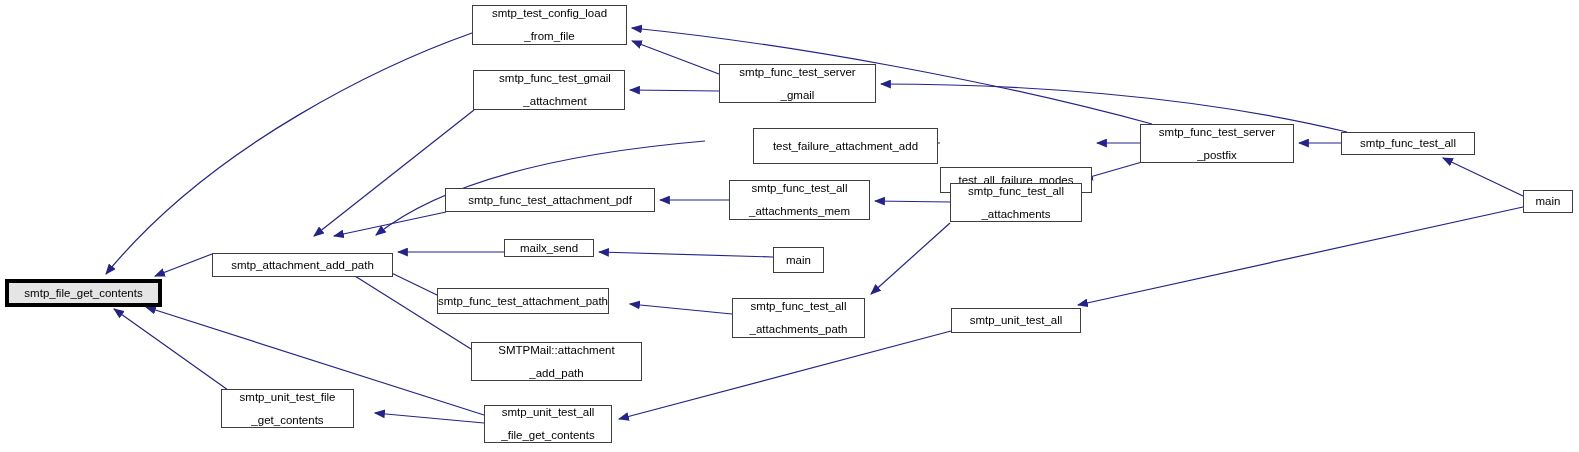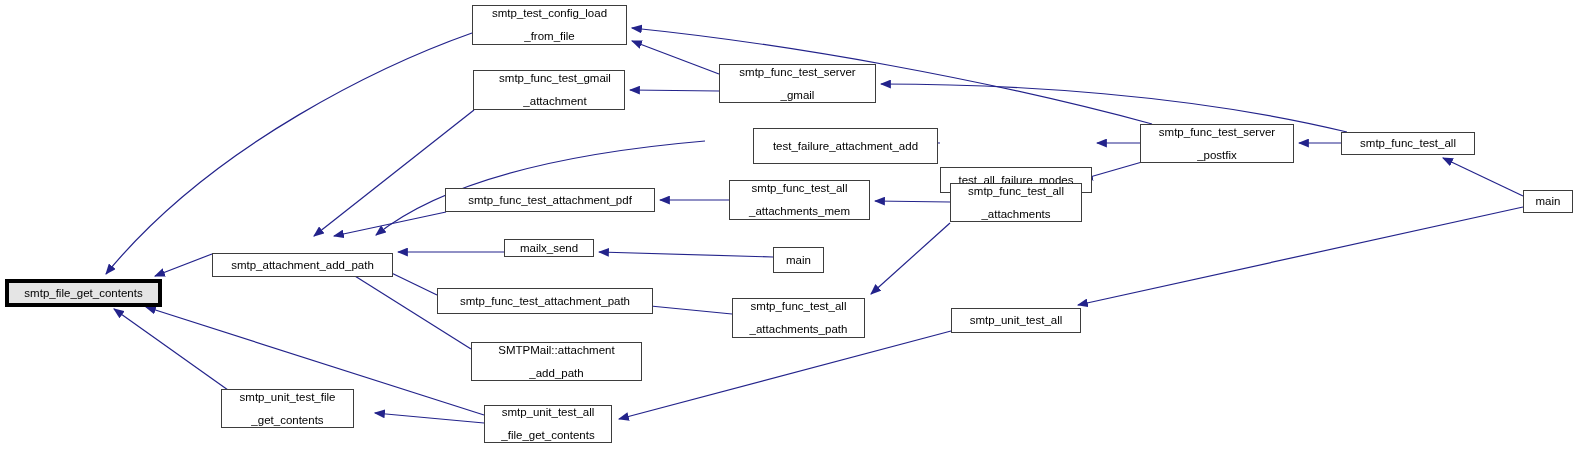--- a/index.html
+++ b/index.html
@@ -82,21 +82,21 @@
 _postfix</div>
     <div class="node" style="left: 1341px; top: 132px; width: 134px; height: 23px;">smtp_func_test_all</div>
     <div class="node" style="left: 1523px; top: 190px; width: 50px; height: 23px;">main</div>
     <div class="node" style="left: 445px; top: 188px; width: 210px; height: 24px;">smtp_func_test_attachment_pdf</div>
     <div class="node" style="left: 729px; top: 180px; width: 141px; height: 40px;">smtp_func_test_all
 _attachments_mem</div>
     <div class="node" style="left: 950px; top: 183px; width: 132px; height: 39px;">smtp_func_test_all
 _attachments</div>
     <div class="node" style="left: 504px; top: 239px; width: 90px; height: 18px;">mailx_send</div>
     <div class="node" style="left: 773px; top: 247px; width: 51px; height: 26px;">main</div>
-    <div class="node" style="left: 437px; top: 288px; width: 216px; height: 26px;">smtp_func_test_attachment_path</div>
+    <div class="node" style="left: 437px; top: 288px; width: 172px; height: 26px;">smtp_func_test_attachment_path</div>
     <div class="node" style="left: 732px; top: 298px; width: 133px; height: 40px;">smtp_func_test_all
 _attachments_path</div>
     <div class="node" style="left: 471px; top: 342px; width: 171px; height: 39px;">SMTPMail::attachment
 _add_path</div>
     <div class="node" style="left: 221px; top: 389px; width: 133px; height: 39px;">smtp_unit_test_file
 _get_contents</div>
     <div class="node" style="left: 484px; top: 405px; width: 128px; height: 38px;">smtp_unit_test_all
 _file_get_contents</div>
     <div class="node" style="left: 951px; top: 308px; width: 130px; height: 25px;">smtp_unit_test_all</div>
   </div>

